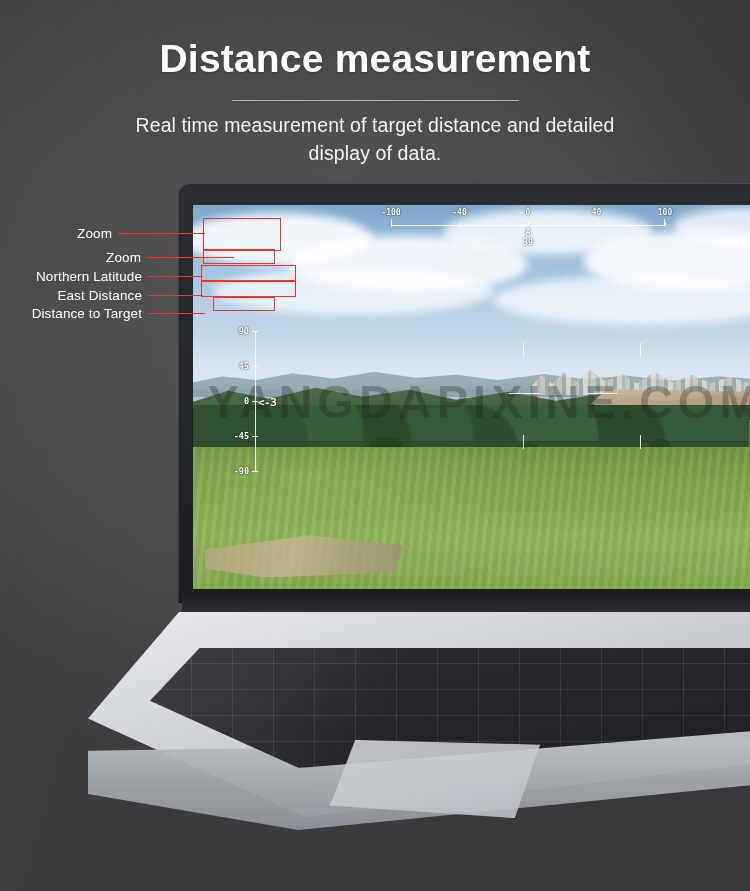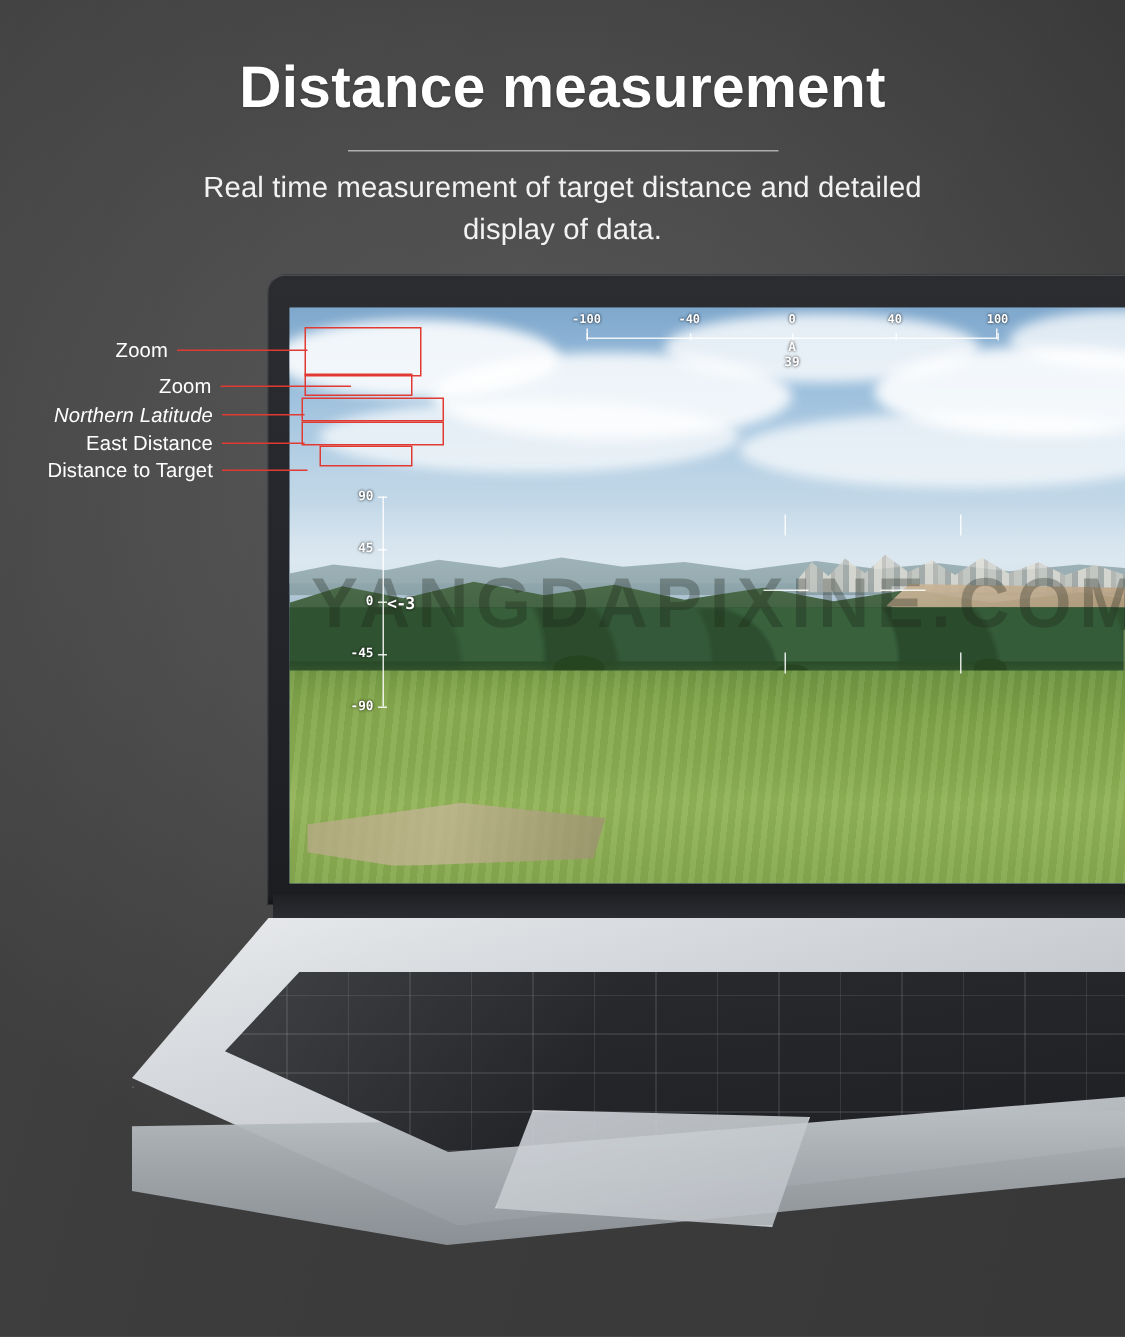--- a/index.html
+++ b/index.html
@@ -397,21 +397,21 @@
   <div class="callouts">
       <div class="co-row" style="left: 0px; top: 24px; width: 300px;">
         <div class="co-label" style="right: 188px;">Zoom</div>
         <div class="co-line" style="left: 118px; width: 87px;"></div>
       </div>
       <div class="co-row" style="left: 0px; top: 48px; width: 300px; margin-left: 29px;">
         <div class="co-label" style="right: 188px;">Zoom</div>
         <div class="co-line" style="left: 118px; width: 87px;"></div>
       </div>
       <div class="co-row" style="left: 0px; top: 67px; width: 300px;">
-        <div class="co-label" style="right: 158px; font-style: italic;">Northern Latitude</div>
+        <div class="co-label" style="right: 158px;">Northern Latitude</div>
         <div class="co-line" style="left: 148px; width: 55px;"></div>
       </div>
       <div class="co-row" style="left: 0px; top: 86px; width: 300px;">
         <div class="co-label" style="right: 158px;">East Distance</div>
         <div class="co-line" style="left: 148px; width: 55px;"></div>
       </div>
       <div class="co-row" style="left: 0px; top: 104px; width: 300px;">
         <div class="co-label" style="right: 158px;">Distance to Target</div>
         <div class="co-line" style="left: 148px; width: 57px;"></div>
       </div>

